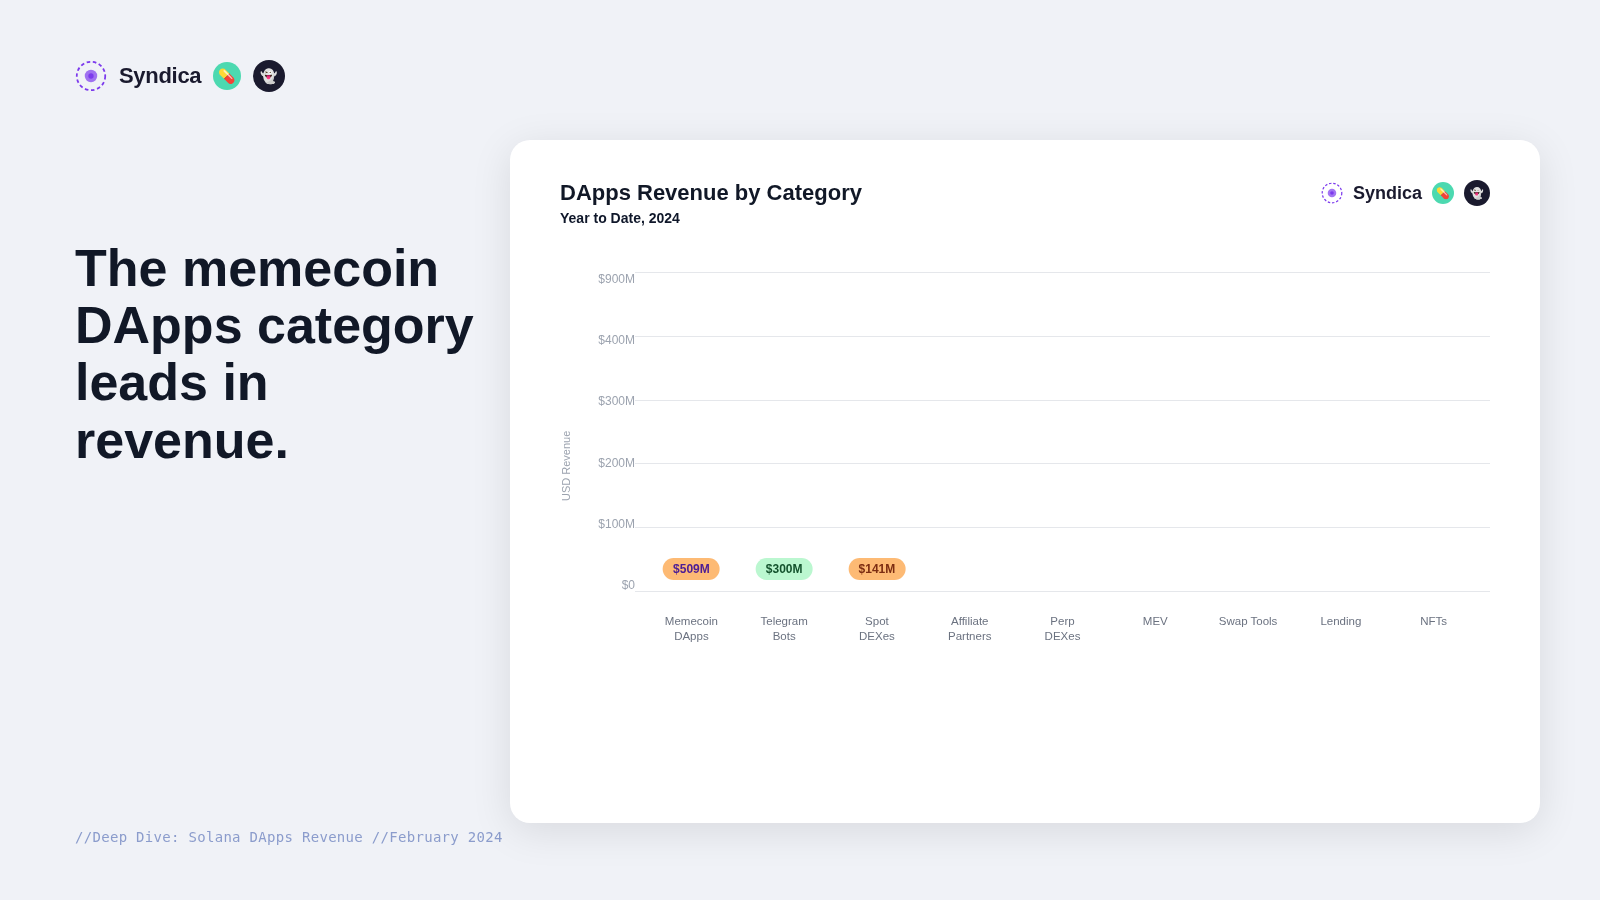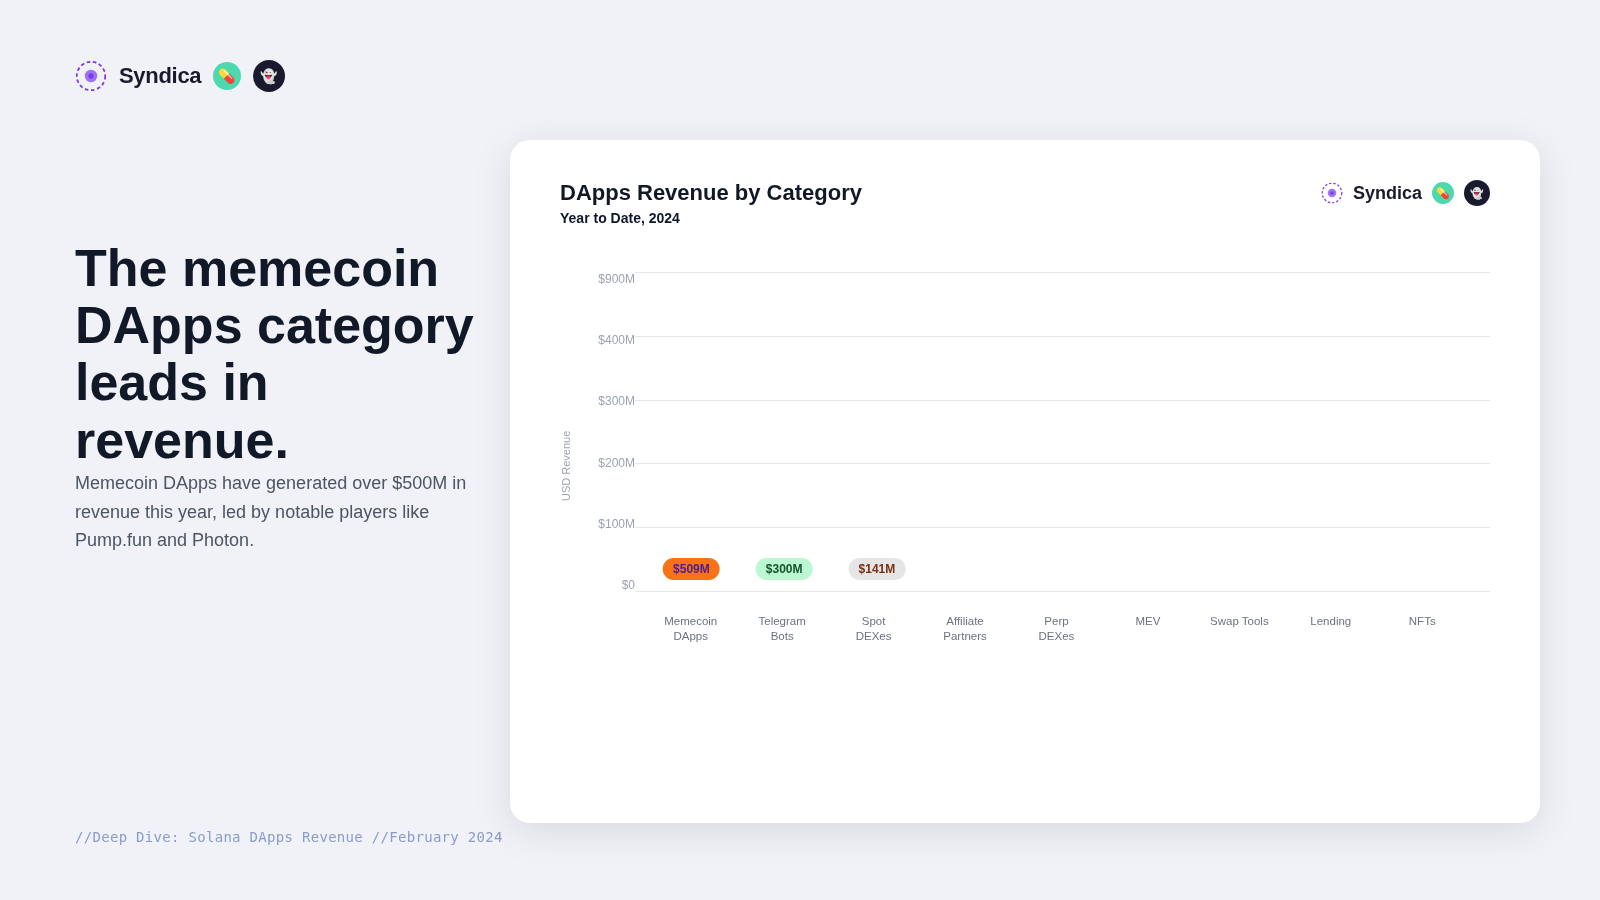--- a/index.html
+++ b/index.html
@@ -206,29 +206,29 @@
       top: -34px;
       left: 50%;
       transform: translateX(-50%);
       padding: 4px 10px;
       border-radius: 20px;
       font-size: 12px;
       font-weight: 700;
       white-space: nowrap;
     }
 
-    .bubble-purple { background: #f97316; color: #4c1d95; }
+    .bubble-purple { background: #fdba74; color: #4c1d95; }
     .bubble-green { background: #bbf7d0; color: #14532d; }
-    .bubble-orange { background: #e5e5e5; color: #7c2d12; }
+    .bubble-orange { background: #fdba74; color: #7c2d12; }
 
     .x-labels {
       position: absolute;
       bottom: 0;
       left: 0;
-      right: 12px;
+      right: 0;
       display: flex;
       justify-content: space-around;
       padding: 0 10px;
     }
     .x-label {
       flex: 1;
       text-align: center;
       font-size: 11.5px;
       color: #6b7280;
       font-weight: 500;
@@ -265,21 +265,20 @@
     <circle cx="18" cy="18" r="7" fill="#7c3aed" opacity="0.7"></circle>
     <circle cx="18" cy="18" r="3" fill="#7c3aed"></circle>
   </svg>
   <span class="logo-text">Syndica</span>
   <div class="pill-icon">💊</div>
   <div class="ghost-icon">👻</div>
 </div>
 
 <div class="left-content">
   <div class="main-heading">The memecoin DApps category leads in revenue.</div>
-  <div class="sub-text">Memecoin DApps have generated over $500M in revenue this year, led by notable players like Pump.fun and Photon.</div>
 </div>
 
 <div class="footer-text">//Deep Dive: Solana DApps Revenue //February 2024</div>
 
 <div class="chart-card">
   <div class="chart-header">
     <div>
       <div class="chart-title">DApps Revenue by Category</div>
       <div class="chart-subtitle">Year to Date, 2024</div>
     </div>

